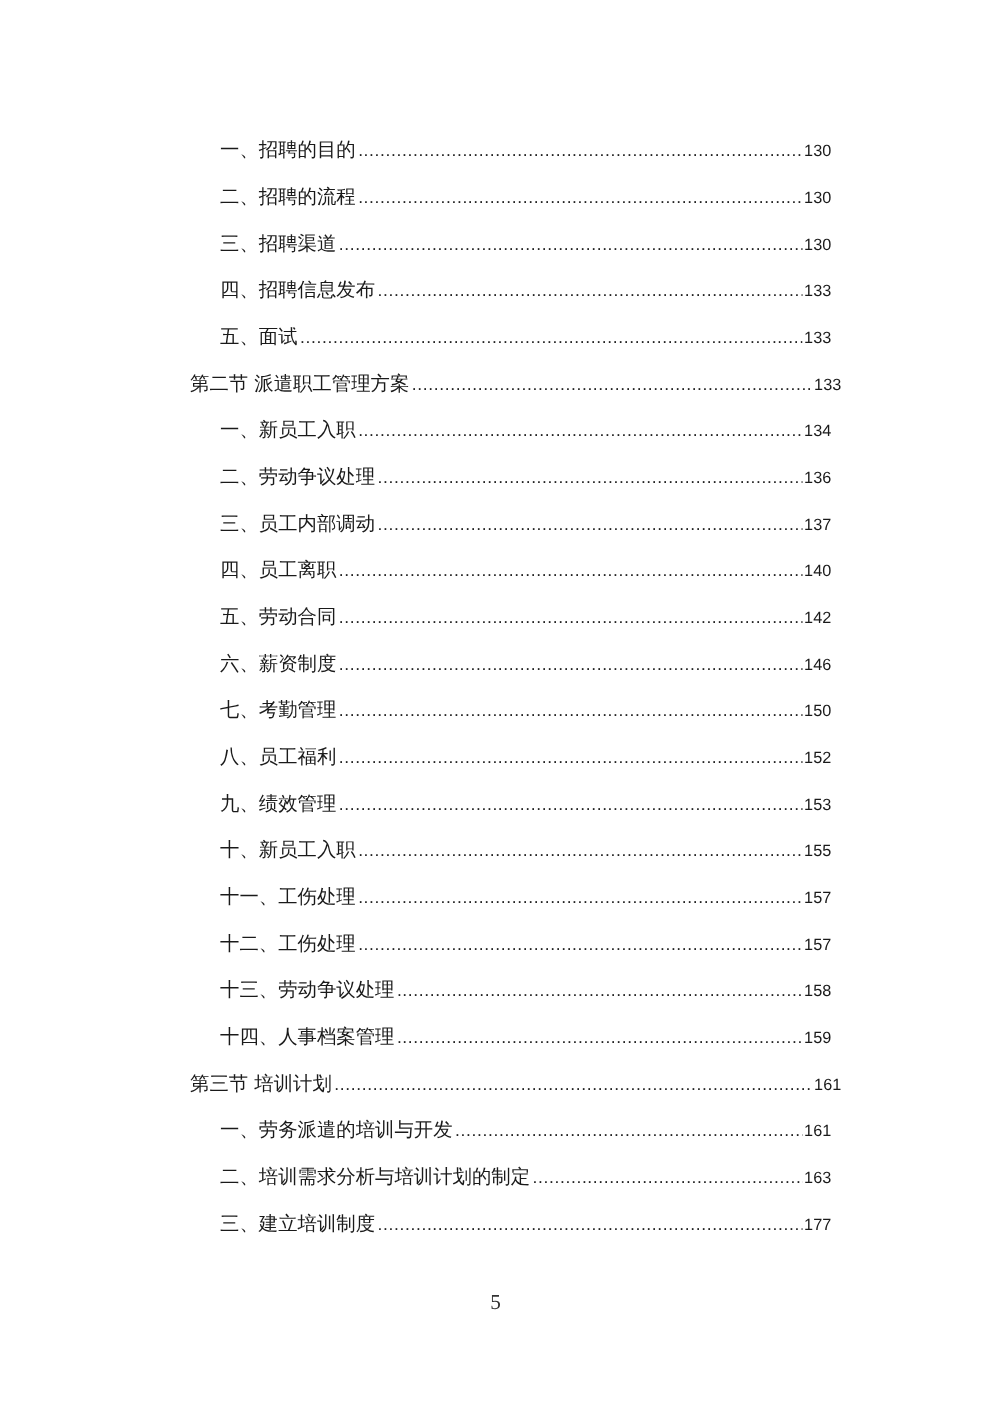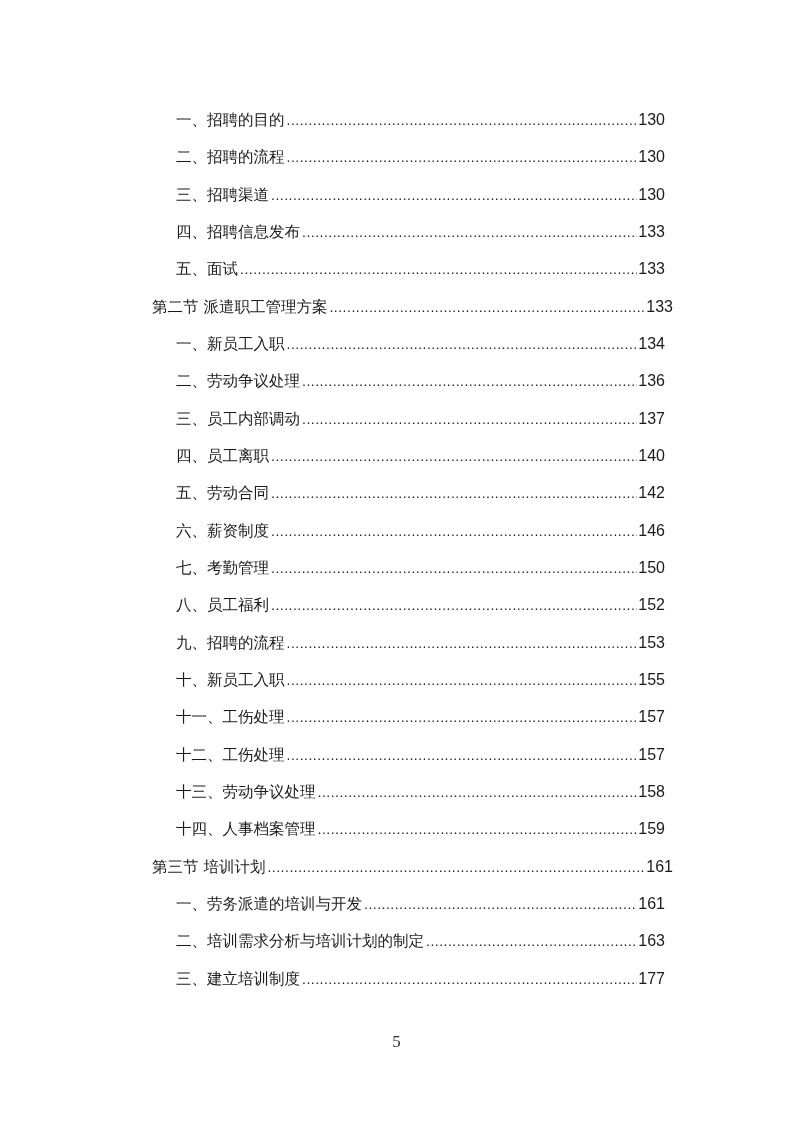--- a/index.html
+++ b/index.html
@@ -5,21 +5,21 @@
     html, body { margin: 0; padding: 0; background: #ffffff; }
     body { width: 793px; height: 1122px; position: relative; overflow: hidden;
            font-family: "DejaVu Sans", sans-serif; color: #1a1a1a; }
     .toc { position: absolute; left: 0; top: 0; width: 793px; }
     .toc-entry { position: absolute; left: 0; height: 22px; display: flex; align-items: baseline;
                  font-size: 15.5px; line-height: 22px; }
     .toc-entry .label { white-space: nowrap; padding-right: 2px; }
     .toc-entry .leader { flex: 1; overflow: hidden; white-space: nowrap; color: #222;
                          font-family: "Liberation Sans", sans-serif; font-size: 14px; letter-spacing: 0.5px; }
     .toc-entry .leader::before { content: "........................................................................................................................................................................................................"; }
-    .toc-entry .page { font-family: "Liberation Sans", sans-serif; font-size: 16px; padding-left: 1px; }
+    .toc-entry .page { font-family: "Liberation Sans", sans-serif; font-size: 13px; padding-left: 1px; }
     .lvl1 { left: 152px; width: 521px; }
     .lvl2 { left: 176px; width: 489px; }
     .page-number { position: absolute; top: 1032px; left: 0; width: 793px; text-align: center;
                    font-family: "Liberation Serif", serif; font-size: 17px; color: #333; }
   </style>
 </head>
 <body>
 
 <div class="toc">
   <div class="toc-entry lvl2" style="top:109px">
@@ -86,21 +86,21 @@
     <span class="label">七、考勤管理</span>
     <span class="leader"></span>
     <span class="page">150</span>
   </div>
   <div class="toc-entry lvl2" style="top:594px">
     <span class="label">八、员工福利</span>
     <span class="leader"></span>
     <span class="page">152</span>
   </div>
   <div class="toc-entry lvl2" style="top:632px">
-    <span class="label">九、招聘的流程</span>
+    <span class="label">九、绩效管理</span>
     <span class="leader"></span>
     <span class="page">153</span>
   </div>
   <div class="toc-entry lvl2" style="top:669px">
     <span class="label">十、新员工入职</span>
     <span class="leader"></span>
     <span class="page">155</span>
   </div>
   <div class="toc-entry lvl2" style="top:706px">
     <span class="label">十一、工伤处理</span>

